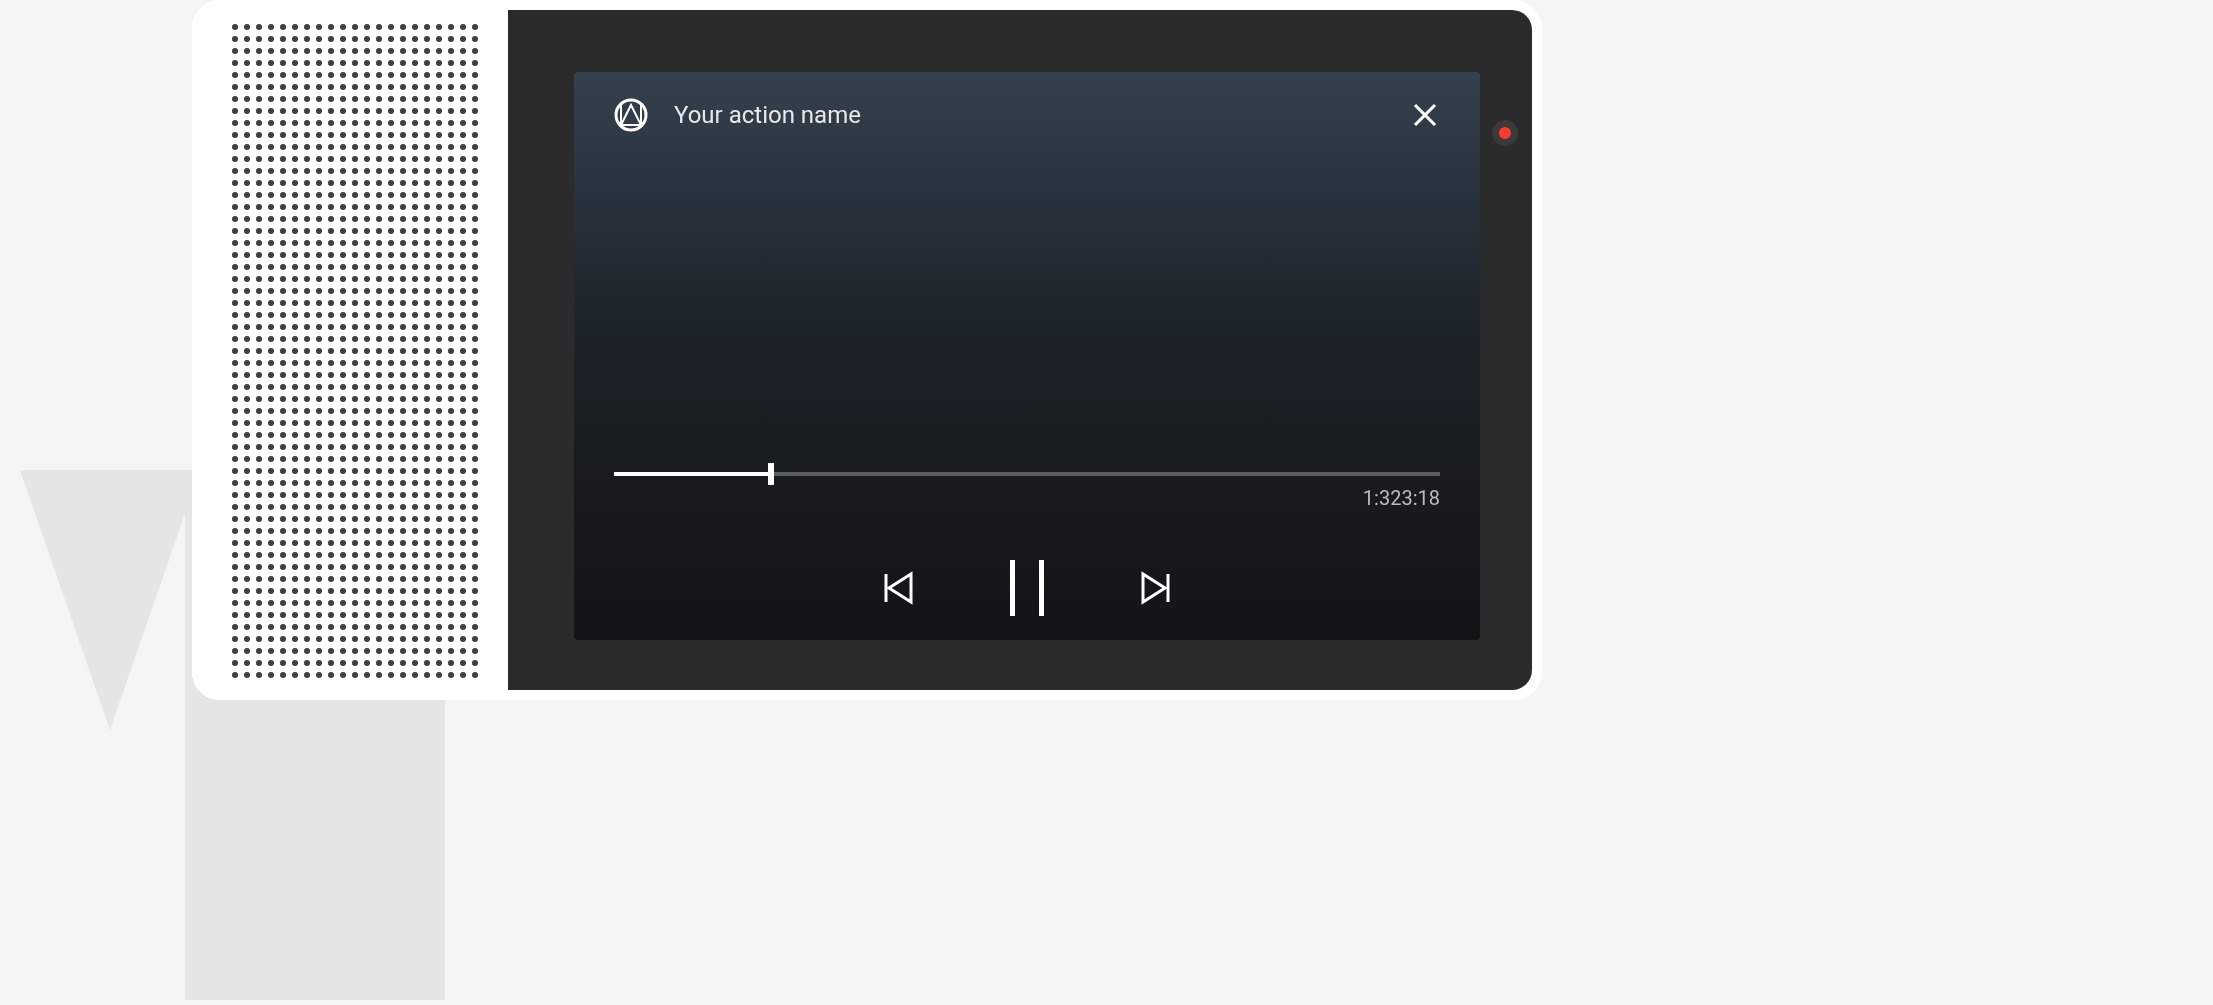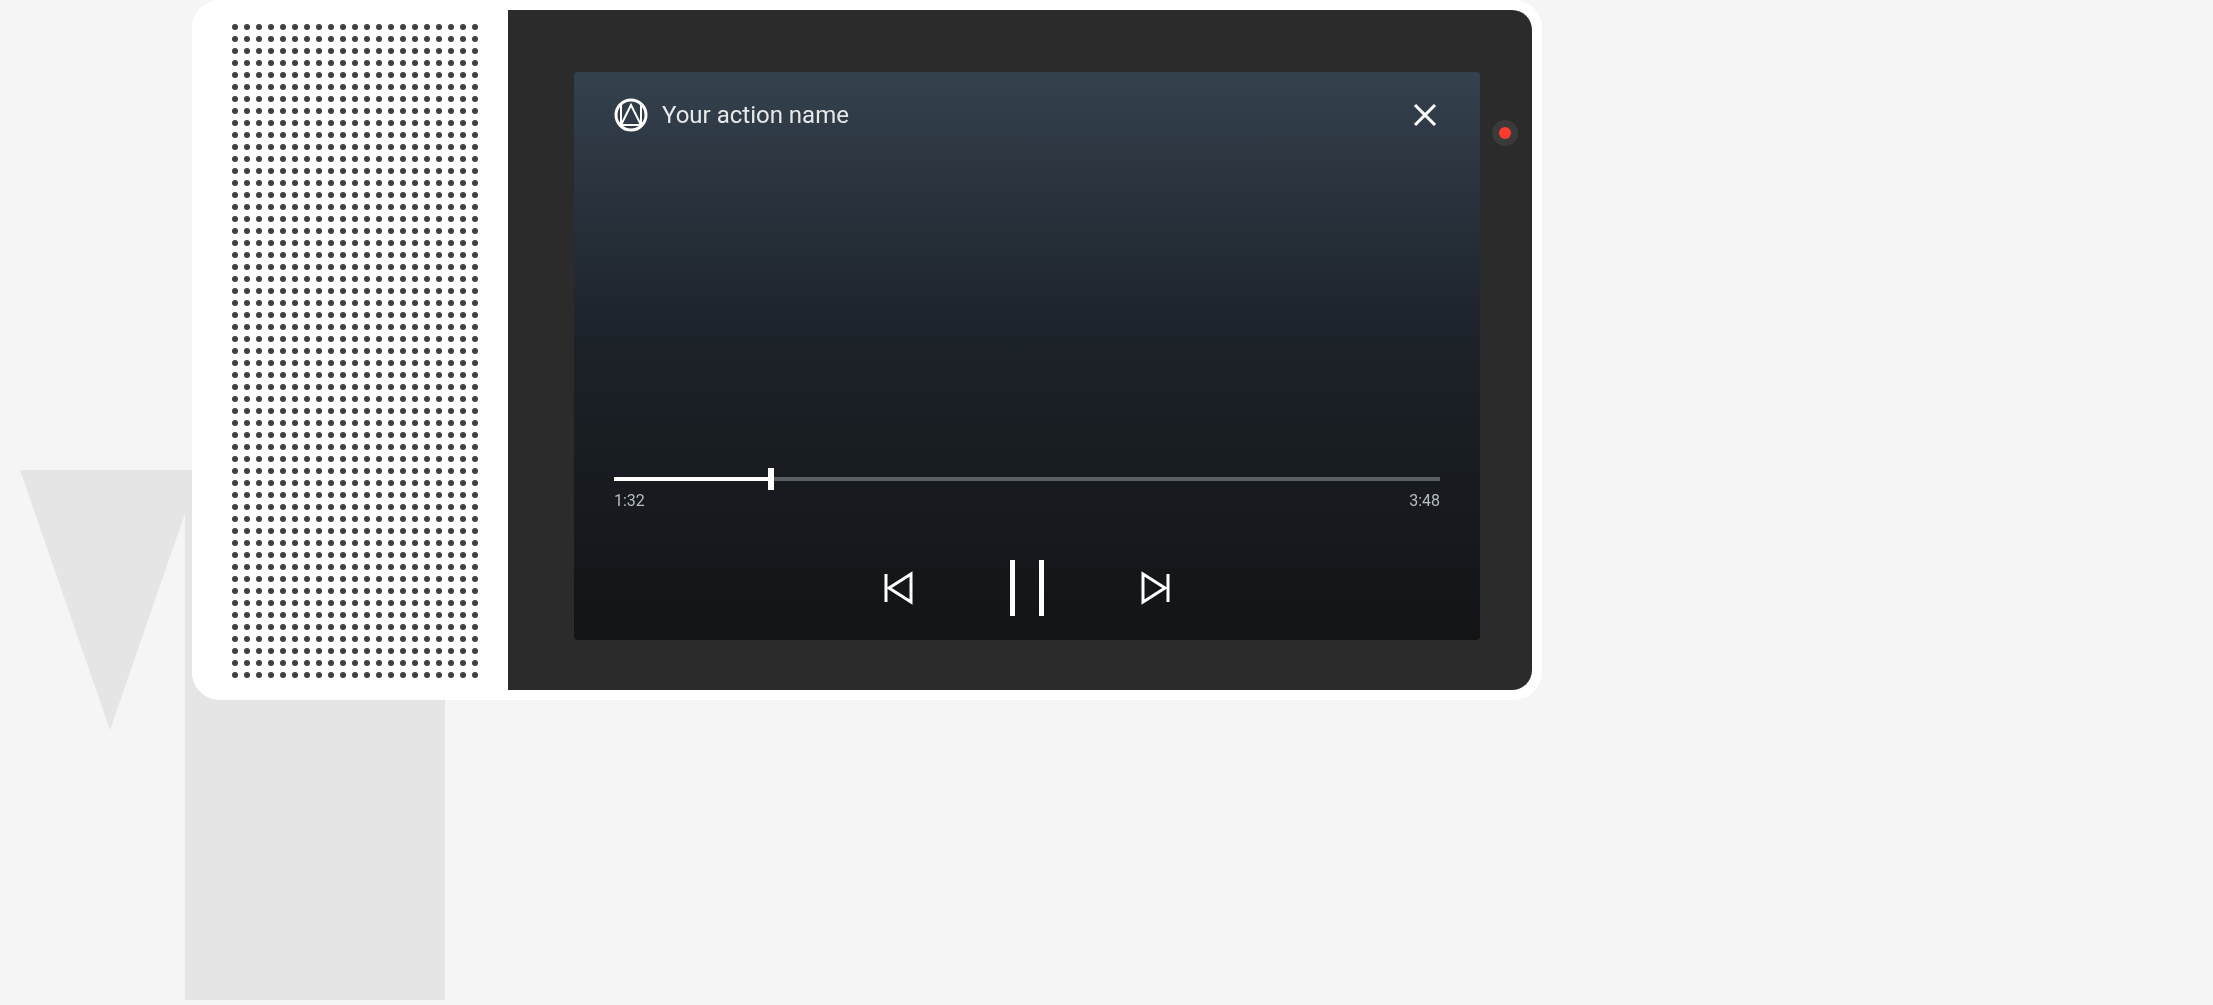--- a/index.html
+++ b/index.html
@@ -114,21 +114,21 @@
     bottom: 50px;
     background: linear-gradient(to bottom, #34414e 0%, #1d232a 45%, #121416 100%);
     border-radius: 4px;
     padding: 26px 40px 30px 40px;
     color: #fff;
   }
 
   .card-header {
     display: flex;
     align-items: center;
-    gap: 14px;
+    gap: 26px;
     margin-bottom: 60px;
   }
   .action-logo {
     width: 34px;
     height: 34px;
     flex-shrink: 0;
   }
   .action-name {
     font-size: 24px;
     color: #e8e8e8;
@@ -211,23 +211,23 @@
     position: absolute;
     left: 19%;
     top: 50%;
     transform: translate(-50%, -50%);
     width: 6px;
     height: 22px;
     background: #fff;
   }
   .time-row {
     display: flex;
-    justify-content: space-between;
+    justify-content: flex-end;
     margin-top: 10px;
-    font-size: 16px;
+    font-size: 20px;
     color: #b8bcbf;
   }
 
   .controls {
     position: absolute;
     left: 0;
     right: 0;
     bottom: 28px;
     display: flex;
     align-items: center;
@@ -1442,21 +1442,21 @@
       </div>
 
 
       <div class="progress-area">
         <div class="progress-track">
           <div class="progress-fill" id="progress-fill" style="width: 19%;"></div>
           <div class="progress-thumb" id="progress-thumb" style="left: 19%;"></div>
         </div>
         <div class="time-row">
           <span>1:32</span>
-          <span>3:48</span>
+          <span>3:18</span>
         </div>
       </div>
 
       <div class="controls">
         <div class="ctrl-btn">
           <svg viewBox="0 0 36 36" width="36" height="36">
             <line x1="5" y1="4" x2="5" y2="32" stroke="#fff" stroke-width="3"></line>
             <polygon points="30,4 30,32 8,18" fill="none" stroke="#fff" stroke-width="3" stroke-linejoin="miter"></polygon>
           </svg>
         </div>

